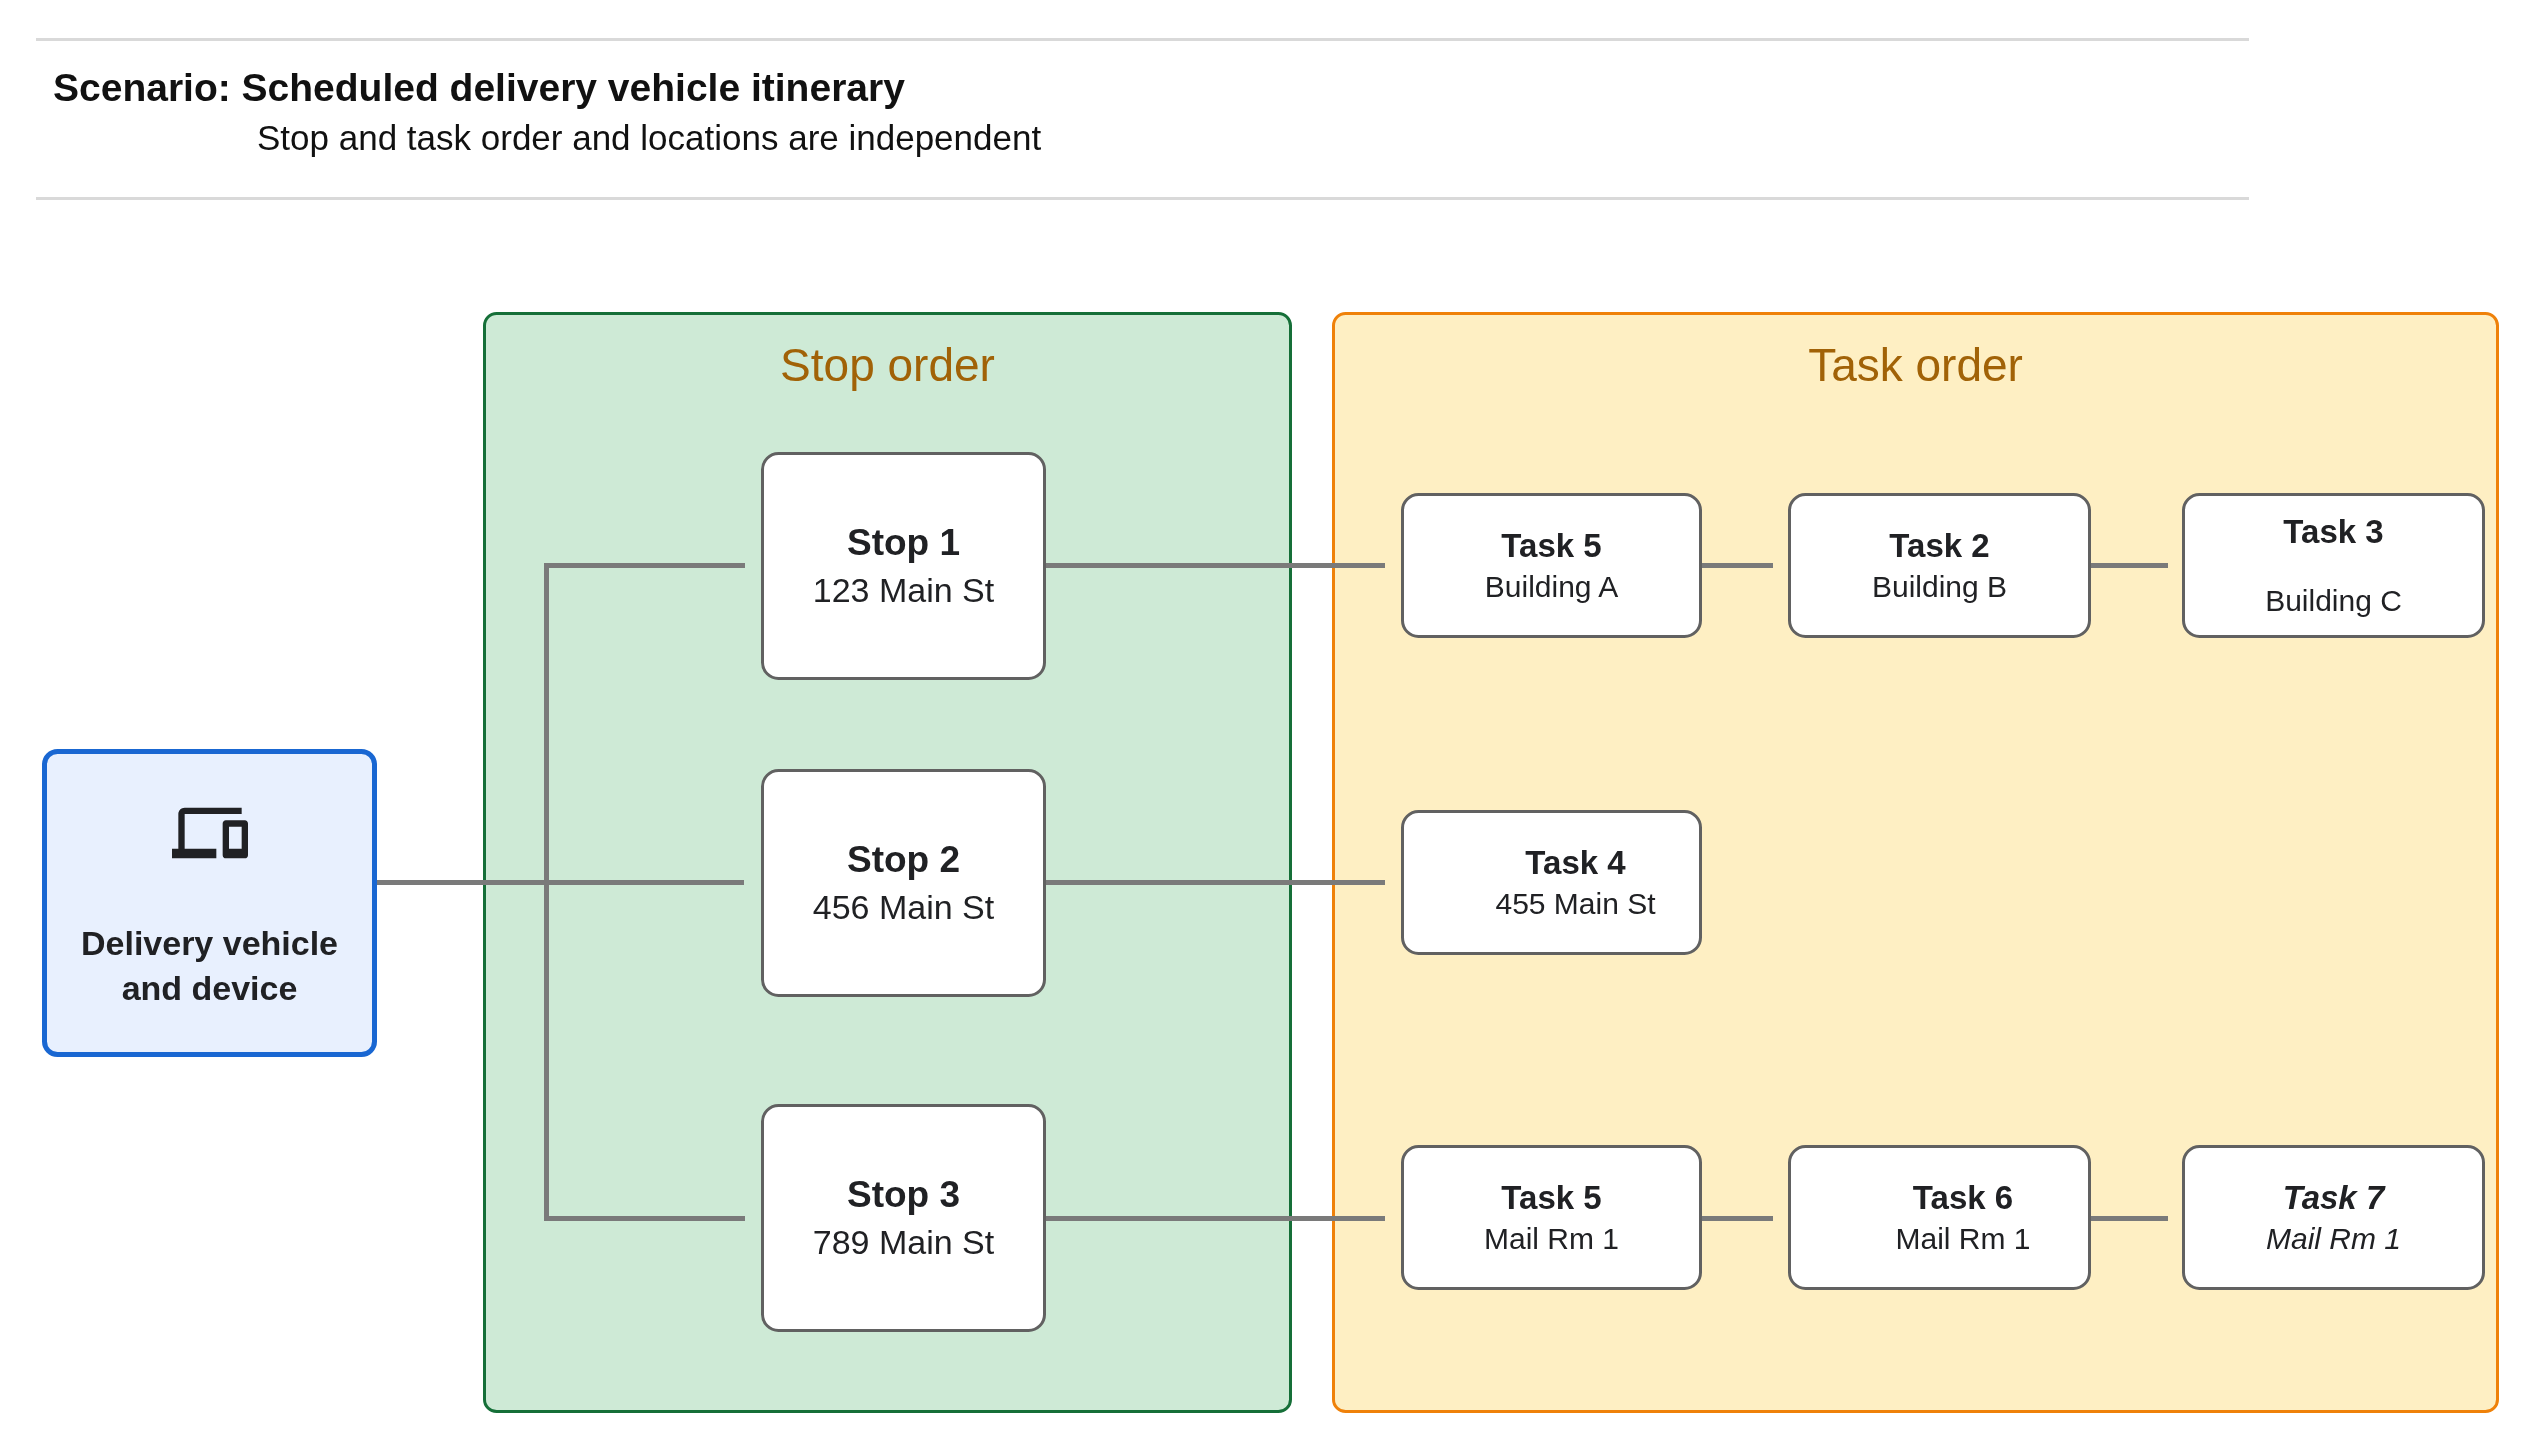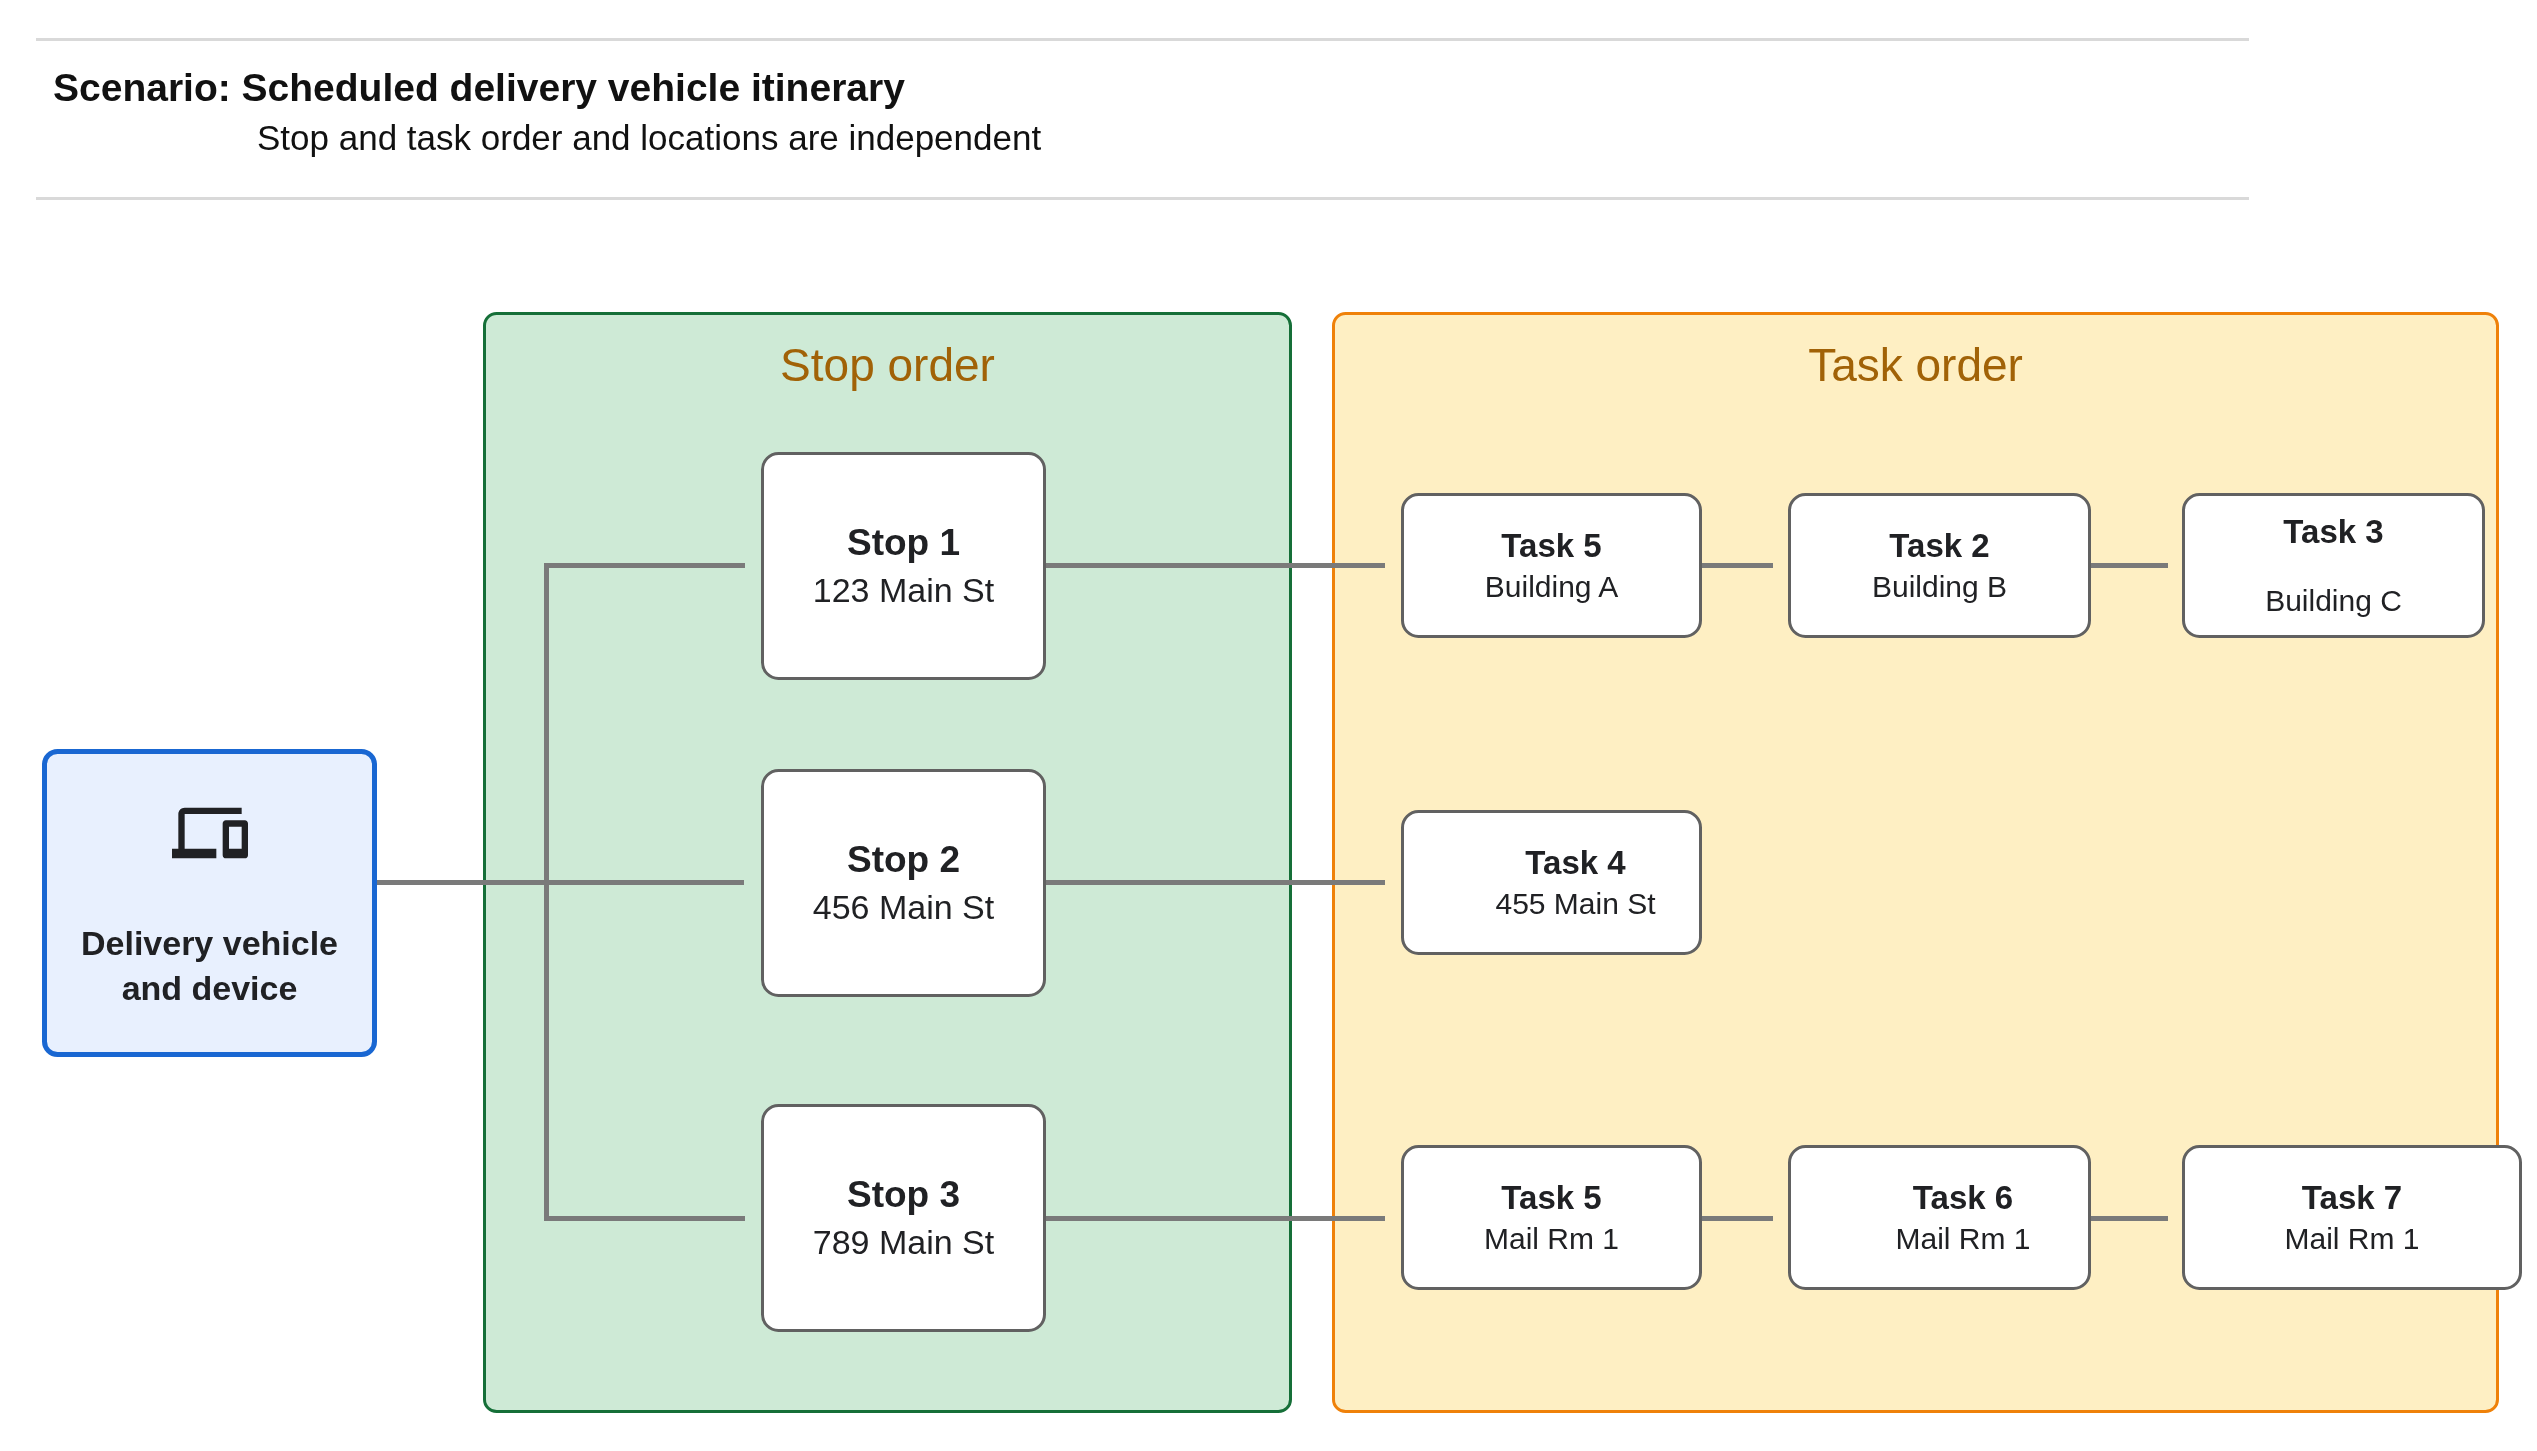--- a/index.html
+++ b/index.html
@@ -145,19 +145,19 @@
   </div>
 
   <div class="node task-node" style="left:1385px;top:1145px;width:301px;">
     <div class="node-title">Task 5</div>
     <div class="node-sub">Mail Rm 1</div>
   </div>
   <div class="node task-node" style="left:1772px;top:1145px;width:303px;padding-left:47px;">
     <div class="node-title">Task 6</div>
     <div class="node-sub">Mail Rm 1</div>
   </div>
-  <div class="node task-node" style="left:2166px;top:1145px;width:340px;">
+  <div class="node task-node" style="left:2166px;top:1145px;width:303px;font-style:italic;">
     <div class="node-title">Task 7</div>
     <div class="node-sub">Mail Rm 1</div>
   </div>
 
 </div>
 
 
 </body></html>

